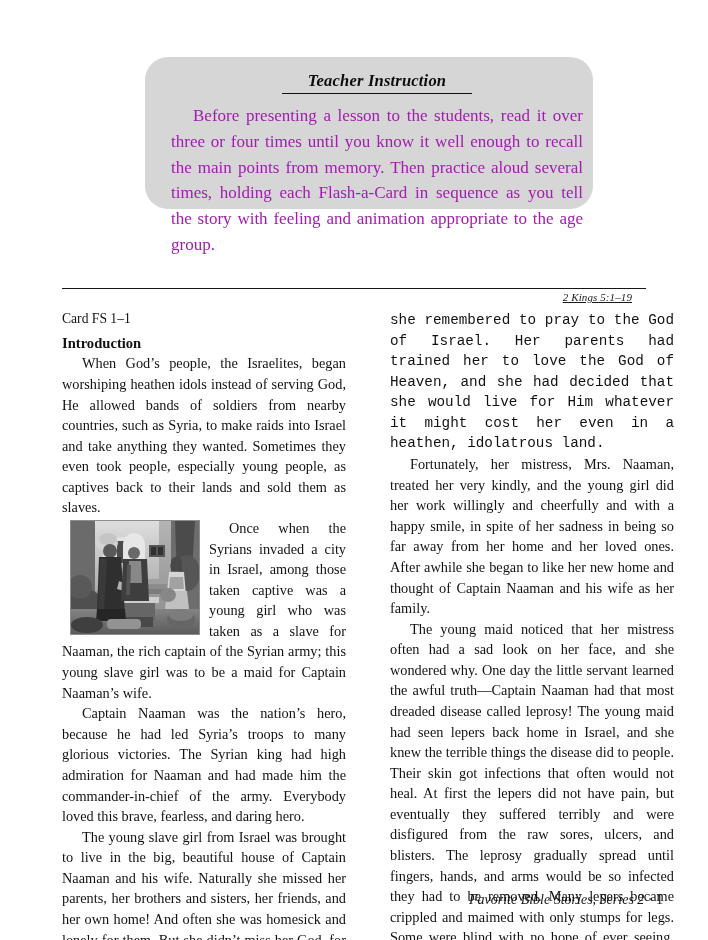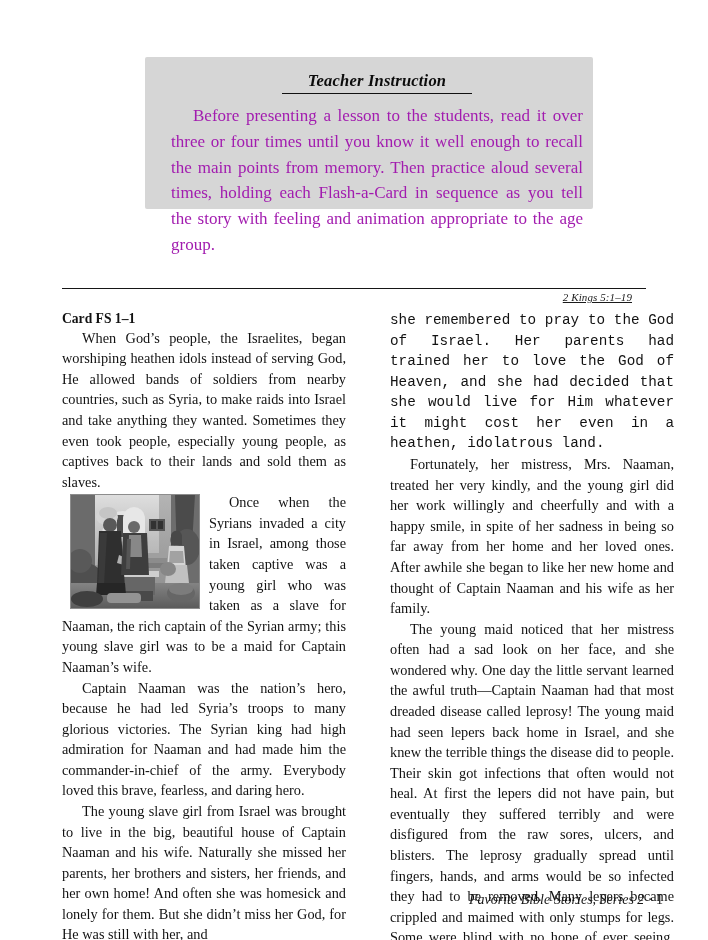--- a/index.html
+++ b/index.html
@@ -24,21 +24,21 @@
   }
 
   
   .ti-box {
     position: absolute;
     left: 145px;
     top: 57px;
     width: 448px;
     height: 152px;
     background: #d6d6d6;
-    border-radius: 2px;
+    border-radius: 23px;
     box-sizing: border-box;
     padding: 12px 10px 10px 26px;
   }
   .ti-title {
     text-align: center;
     font-style: italic;
     font-weight: bold;
     font-size: 16.5px;
     letter-spacing: .2px;
     padding-bottom: 2px;
@@ -122,23 +122,23 @@
     font-size: 14.3px;
     line-height: 1.44;
     text-align: justify;
     color: #121212;
   }
   .col-left  { left: 62px; }
   .col-right { left: 390px; }
 
   .card-label {
     font-size: 13.6px;
-    font-weight: bold;
+    font-weight: normal;
     line-height: 1.3;
-    margin: 0 0 0 0;
+    margin: 0 0 6px 0;
     text-align: left;
   }
   .subhead {
     font-size: 14.6px;
     font-weight: bold;
     line-height: 1.35;
     margin: 5px 0 0 0;
     text-align: left;
   }
   p.para {
@@ -181,20 +181,21 @@
   <div class="ti-box">
     <div class="ti-title">Teacher Instruction</div>
     <div class="ti-body">Before presenting a lesson to the students, read it over three or four times until you know it well enough to recall the main points from memory.  Then practice aloud several times, holding each Flash-a-Card in sequence as you tell the story with feeling and animation appropriate to the age group.</div>
   </div>
 
   <div class="head-rule"></div>
   <div class="scripture-ref">2 Kings 5:1–19</div>
 
   <div class="col col-left">
     <div class="card-label">Card FS 1–1</div>
+    <div class="subhead" style="margin-top:0">Introduction</div>
     <p class="para">When God’s people, the Israelites, began worshiping heathen idols instead of serving God, He allowed bands of soldiers from nearby countries, such as Syria, to make raids into Israel and take anything they wanted.  Sometimes they even took people, especially young people, as captives back to their lands and sold them as slaves.</p>
 
     <div class="illus">
       <svg width="128" height="113" viewBox="0 0 128 113">
         <defs>
           <linearGradient id="sky" x1="0" y1="0" x2="0" y2="1">
             <stop offset="0%" stop-color="#b9b7ab"></stop>
             <stop offset="100%" stop-color="#8d8c82"></stop>
           </linearGradient>
           <linearGradient id="wall" x1="0" y1="0" x2="0" y2="1">

